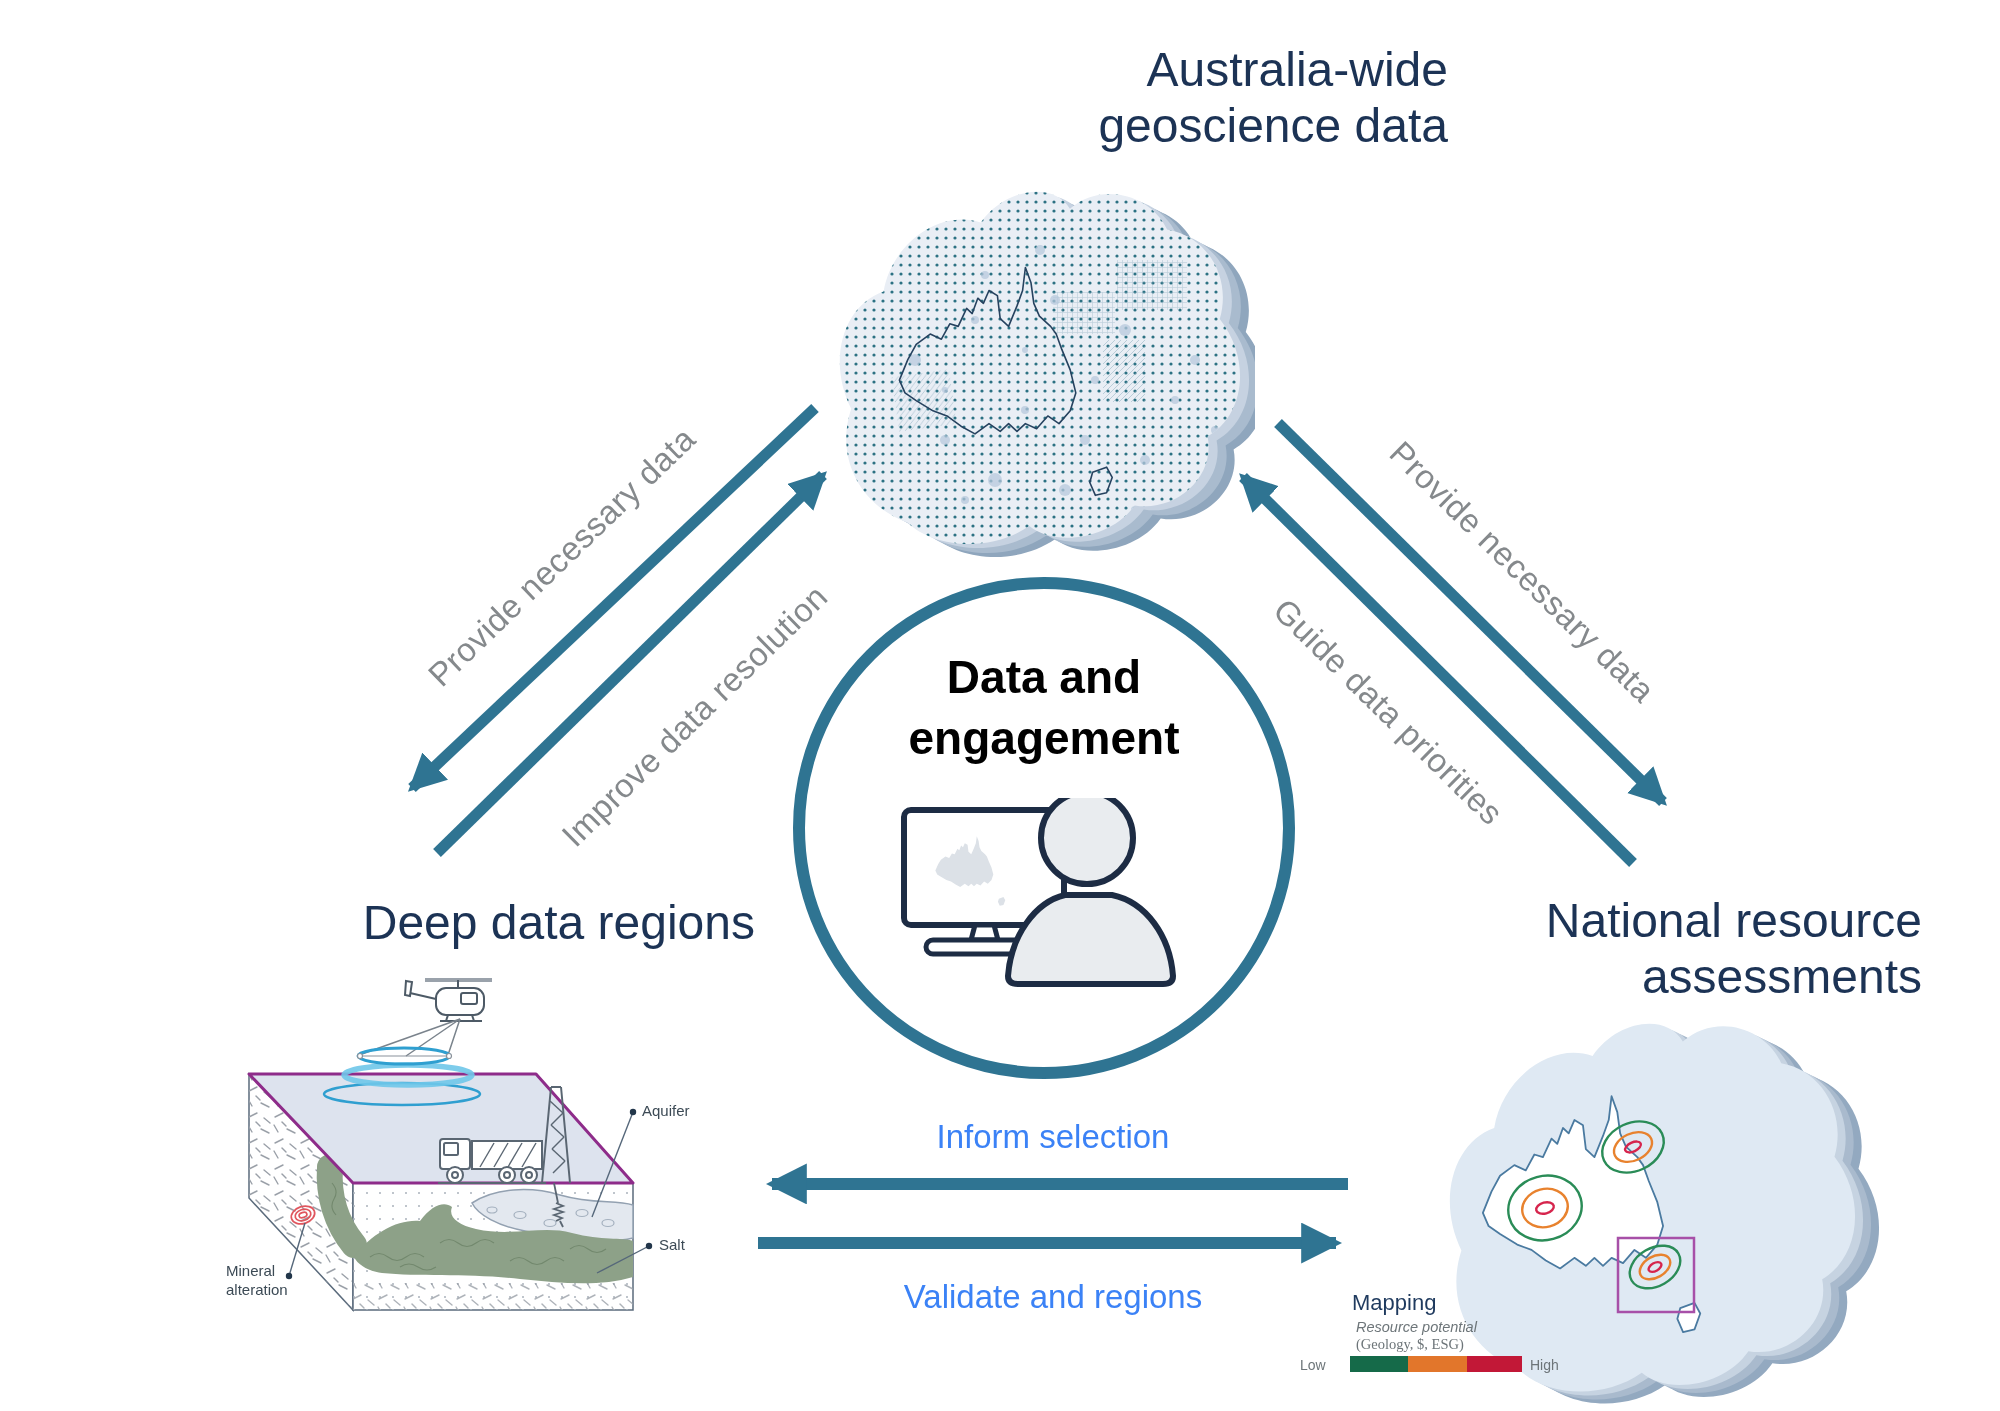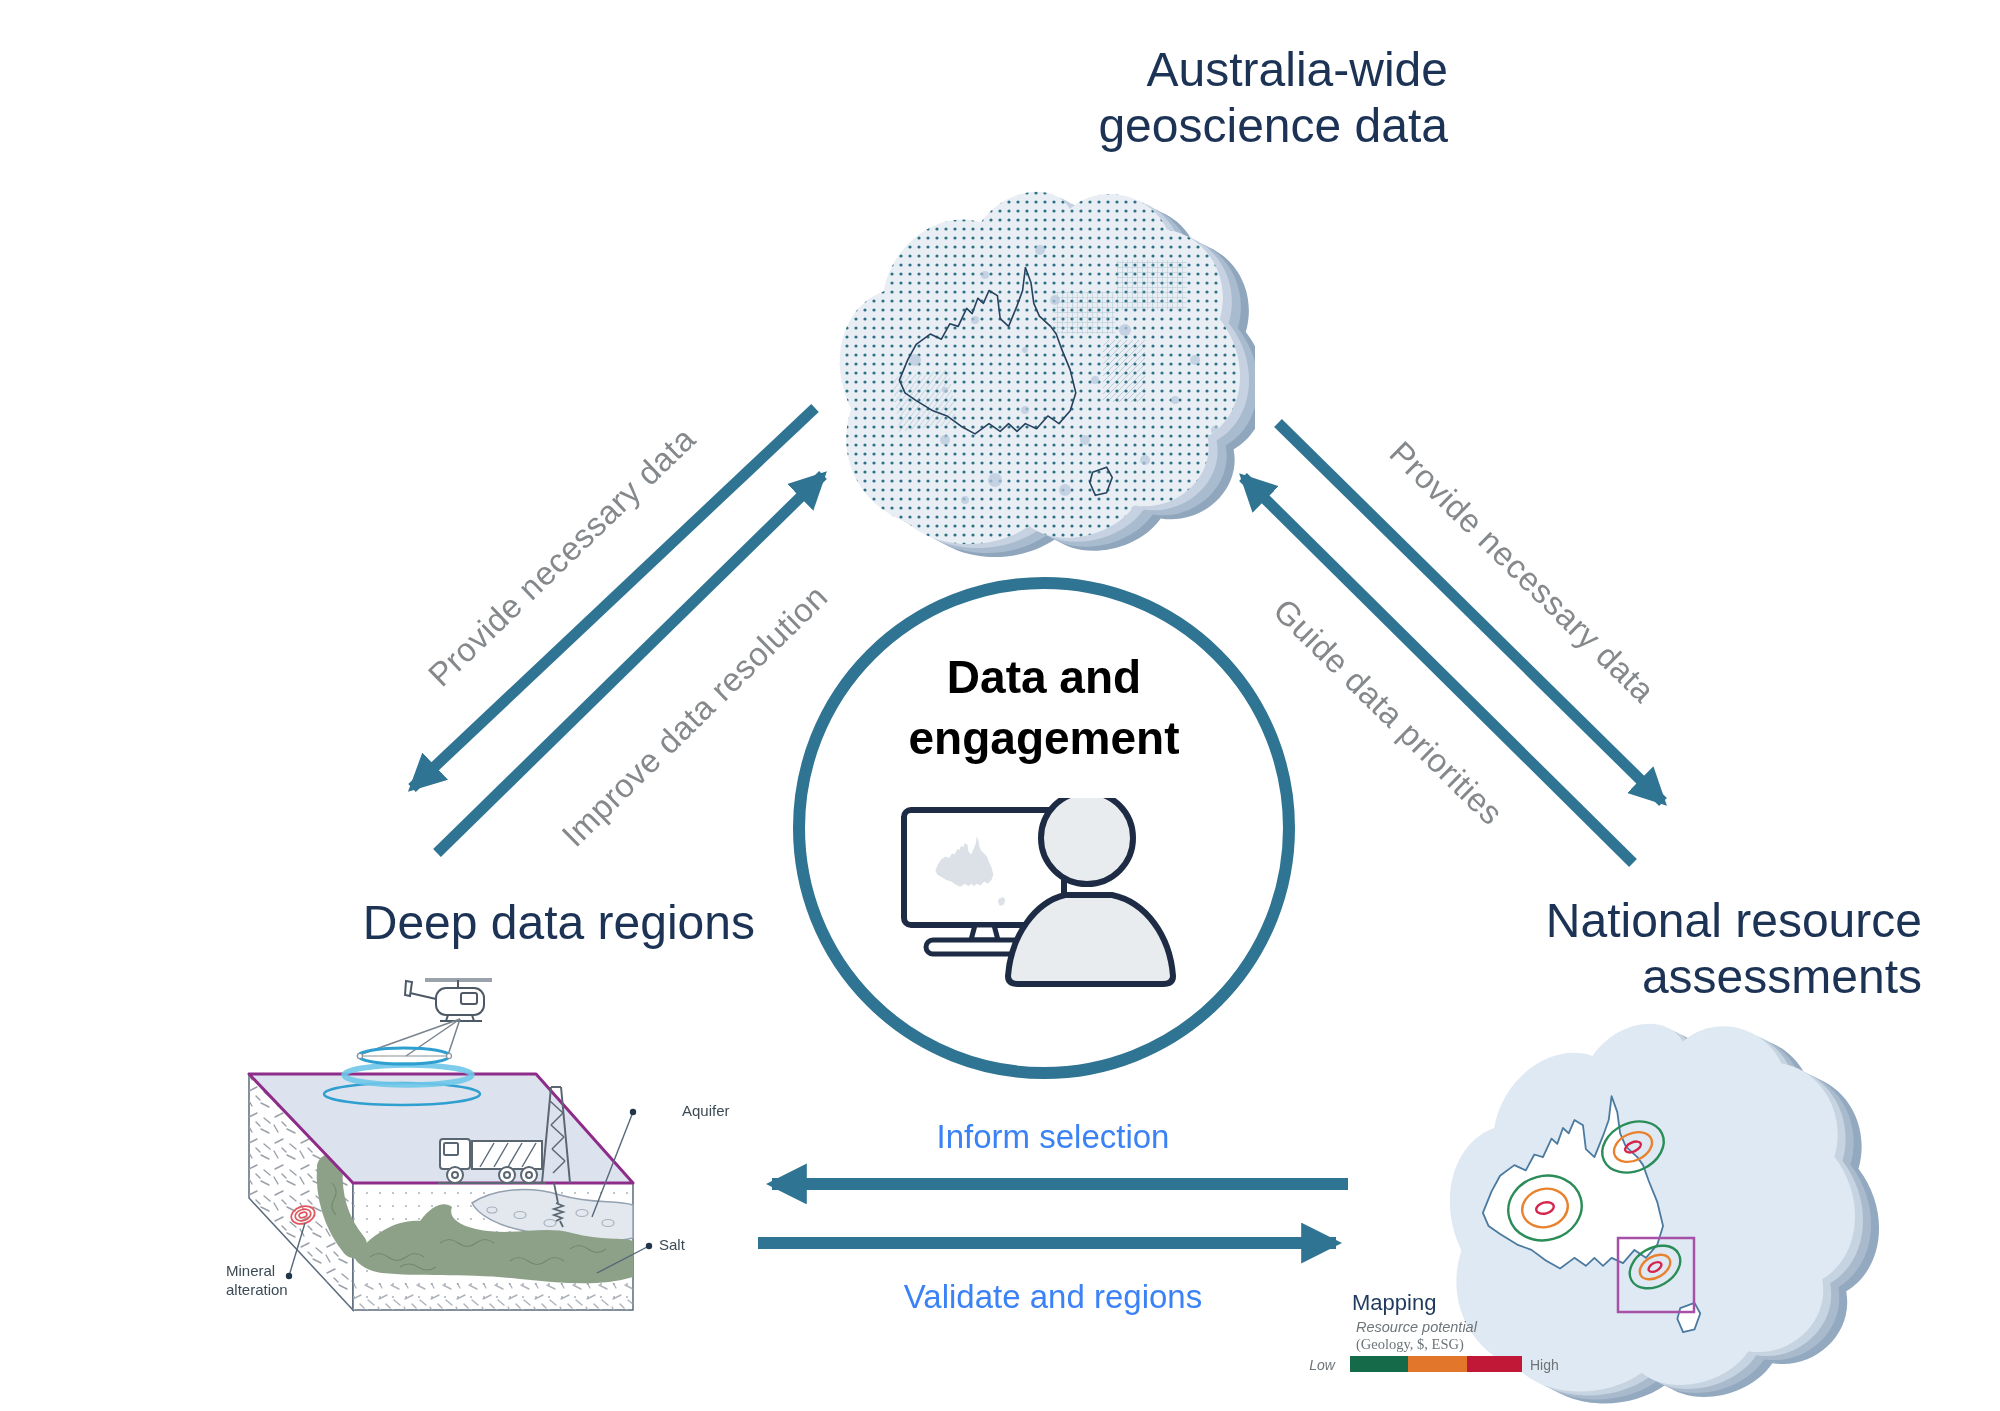--- a/index.html
+++ b/index.html
@@ -265,21 +265,21 @@
       <line x1="429" y1="291" x2="377" y2="318"></line>
       <line x1="69" y1="321" x2="85" y2="268"></line>
     </g>
     <g fill="#22364a">
       <circle cx="413" cy="157" r="3.2"></circle>
         <circle cx="429" cy="291" r="3.2"></circle>
         <circle cx="69" cy="321" r="3.2"></circle>
     </g>
   </svg>
 
-  <div class="abs blk-label" style="left:642px;top:1102px;margin-left:40px;">Aquifer</div>
+  <div class="abs blk-label" style="left:642px;top:1102px;">Aquifer</div>
   <div class="abs blk-label" style="left:659px;top:1236px;">Salt</div>
   <div class="abs blk-label preline" style="left:226px;top:1262px;">Mineral
 alteration</div>
 
   <div class="abs node-title preline" style="left:1322px;top:893px;width:600px;">National resource
 assessments</div>
 
   <svg class="abs" style="left:1430px;top:995px;" width="480" height="410" viewBox="0 0 480 410">
 
     <g>
@@ -309,21 +309,21 @@
       <ellipse cx="225" cy="272" rx="16.5" ry="10.5" stroke="#e8822e"></ellipse>
       <ellipse cx="225" cy="272" rx="7" ry="4" stroke="#d6254d"></ellipse>
     </g>
 
     <rect x="188" y="243" width="76" height="74" fill="none" stroke="#a750a8" stroke-width="2.5"></rect>
   </svg>
 
   <div id="legend-title" class="abs" style="left:1352px;top:1290px;">Mapping</div>
   <div class="abs legend-sub" style="left:1356px;top:1320px;font-style:italic;">Resource potential</div>
   <div class="abs legend-sub" style="left:1356px;top:1337px;font-family:Liberation Serif, serif;">(Geology, $, ESG)</div>
-  <div class="abs legend-scale-label" style="left:1300px;top:1357px;width:44px;text-align:center;font-style:italic;">Low</div>
+  <div class="abs legend-scale-label" style="left:1300px;top:1357px;width:44px;text-align:left;">Low</div>
   <div id="legend-bar" class="abs">
     <div class="seg seg-green"></div>
     <div class="seg seg-orange"></div>
     <div class="seg seg-red"></div>
   </div>
   <div class="abs legend-scale-label" style="left:1530px;top:1357px;">High</div>
 
 </div>
 
 </body></html>

